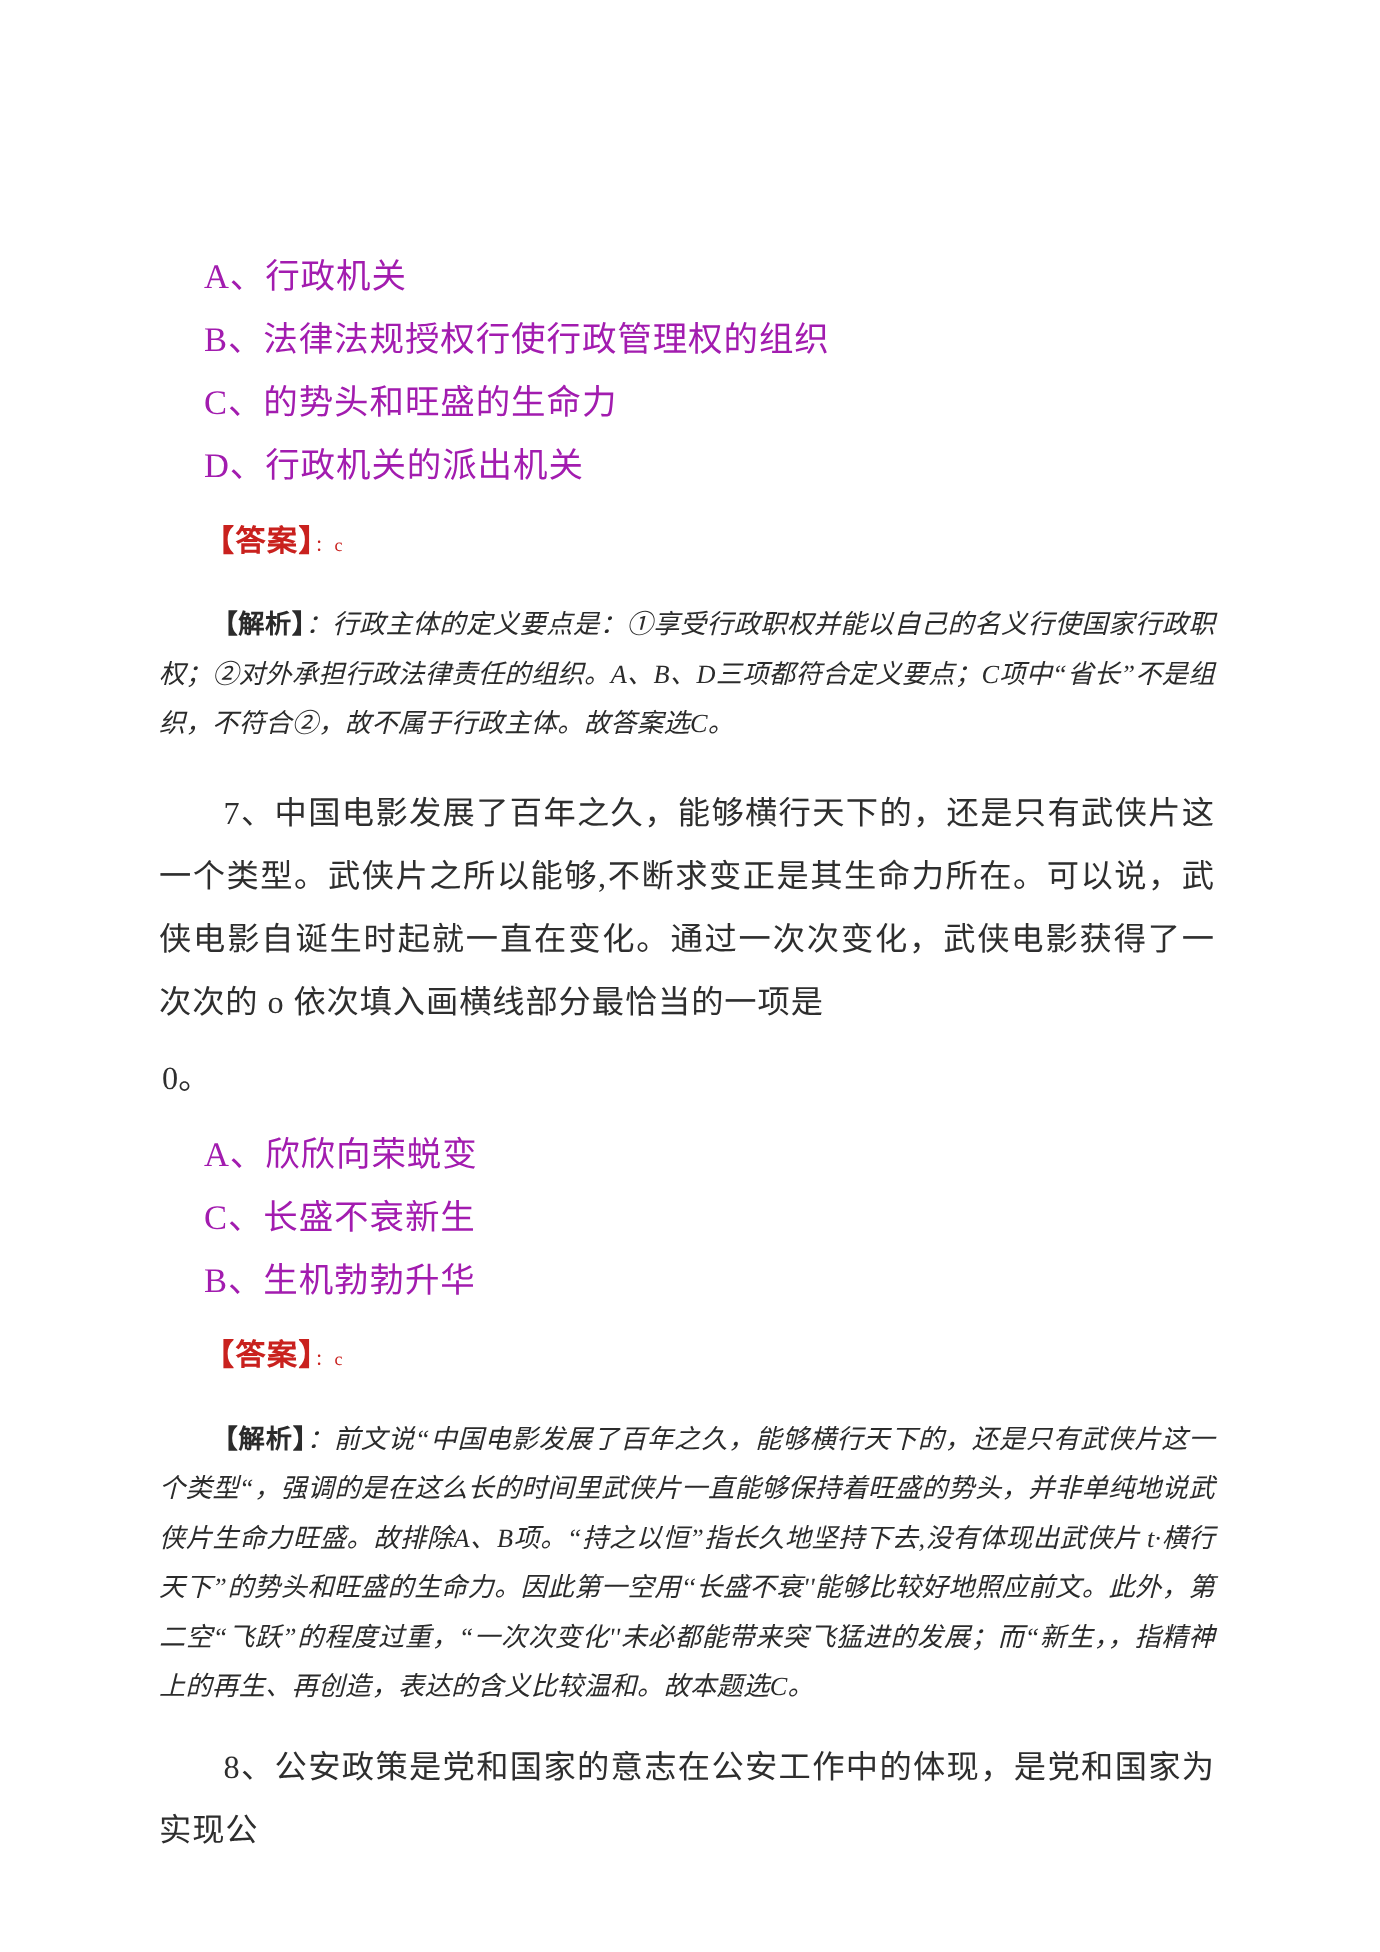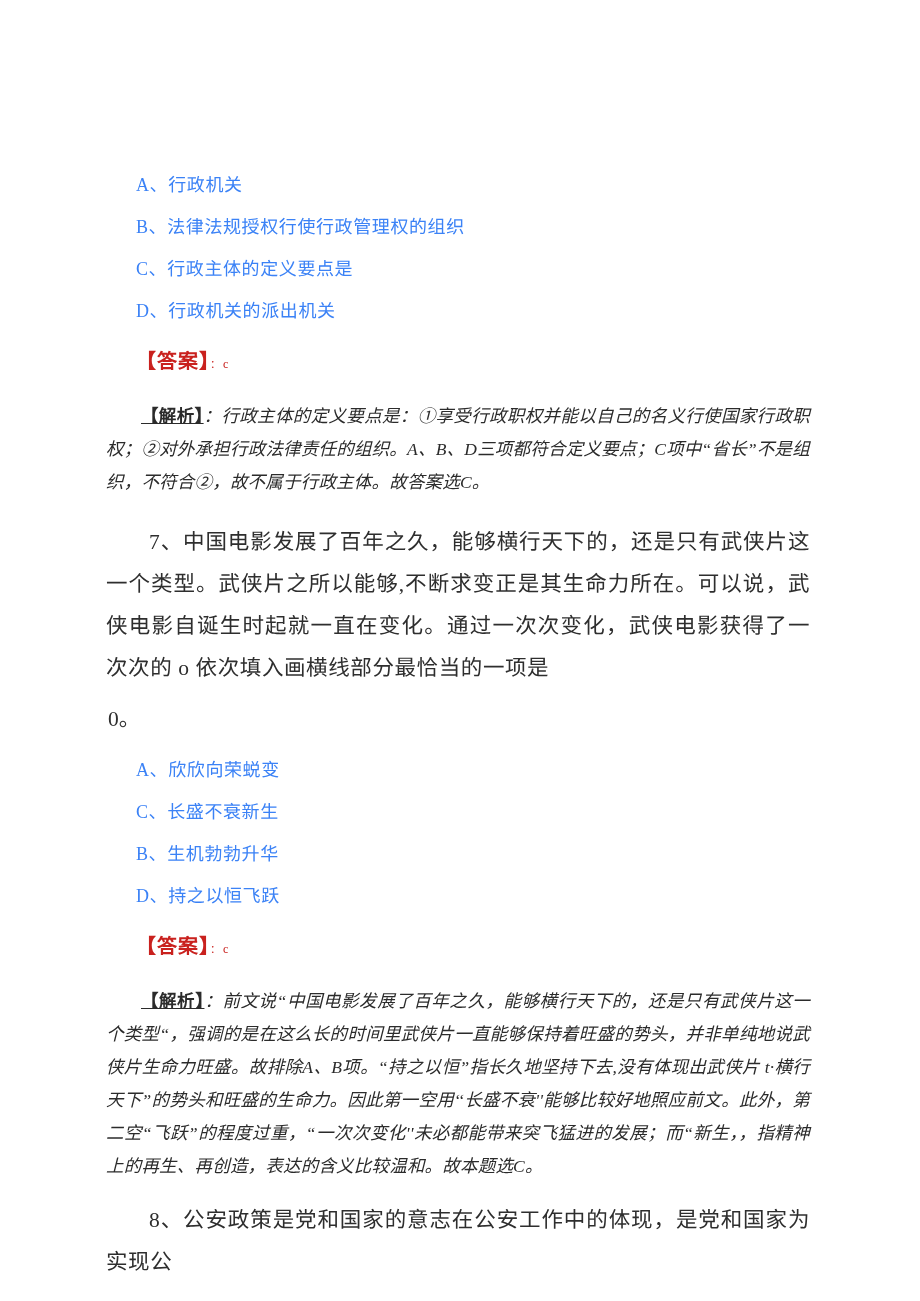--- a/index.html
+++ b/index.html
@@ -34,26 +34,26 @@
     text-align: justify;
     text-justify: inter-ideograph;
     margin: 0;
     color: #2e2e2e;
   }
   .q-para.indent {
     text-indent: 2em;
   }
 
   .opt {
-    font-size: 18px;
+    font-size: 23px;
     line-height: 42px;
     letter-spacing: 0.6px;
     margin: 0;
     padding-left: 30px;
-    color: #3b82f6;
+    color: #a21caf;
   }
 
   .zero-line {
     font-size: 21.5px;
     line-height: 42px;
     margin: 0;
     padding-left: 2px;
     color: #2e2e2e;
   }
 
@@ -89,38 +89,37 @@
     text-justify: inter-ideograph;
     margin: 0;
     text-indent: 2em;
     color: #2b2b2b;
     font-family: "Liberation Serif", "DejaVu Serif", serif;
     font-style: italic;
   }
   .exp-label {
     font-weight: 700;
     font-style: normal;
-    text-decoration: underline;
   }
 
   .gap-sm { height: 9px; }
   .gap-md { height: 16px; }
   .gap-lg { height: 22px; }
 </style>
 </head>
 <body style="background: rgb(255, 255, 255);">
 
 <div class="page">
 
 
   <div class="gap-sm"></div>
 
   <p class="opt">A、行政机关</p>
   <p class="opt">B、法律法规授权行使行政管理权的组织</p>
-  <p class="opt">C、行政主体的定义要点是</p>
+  <p class="opt">C、的势头和旺盛的生命力</p>
   <p class="opt">D、行政机关的派出机关</p>
 
   <div class="gap-sm"></div>
 
   <p class="answer-line" style="color: rgb(201, 33, 30);">
     <span class="answer-label" style="color: rgb(201, 33, 30);">【答案】</span><span class="answer-sep" style="color: rgb(201, 33, 30);">：</span><span class="answer-value" style="color: rgb(201, 33, 30);">c</span>
   </p>
 
   <div class="gap-md"></div>
 
@@ -132,21 +131,20 @@
 
   <div class="gap-sm"></div>
 
   <p class="zero-line">0。</p>
 
   <div class="gap-sm"></div>
 
   <p class="opt">A、欣欣向荣蜕变</p>
   <p class="opt">C、长盛不衰新生</p>
   <p class="opt">B、生机勃勃升华</p>
-  <p class="opt">D、持之以恒飞跃</p>
 
   <div class="gap-sm"></div>
 
   <p class="answer-line" style="color: rgb(201, 33, 30);">
     <span class="answer-label" style="color: rgb(201, 33, 30);">【答案】</span><span class="answer-sep" style="color: rgb(201, 33, 30);">：</span><span class="answer-value" style="color: rgb(201, 33, 30);">c</span>
   </p>
 
   <div class="gap-md"></div>
 
   <p class="exp-para"><span class="exp-label">【解析】</span><span>：前文说“中国电影发展了百年之久，能够横行天下的，还是只有武侠片这一个类型“，强调的是在这么长的时间里武侠片一直能够保持着旺盛的势头，并非单纯地说武侠片生命力旺盛。故排除A、B项。“持之以恒”指长久地坚持下去,没有体现出武侠片 t·横行天下”的势头和旺盛的生命力。因此第一空用‘‘长盛不衰''能够比较好地照应前文。此外，第二空“飞跃”的程度过重，“一次次变化''未必都能带来突飞猛进的发展；而“新生，，指精神上的再生、再创造，表达的含义比较温和。故本题选C。</span></p>

